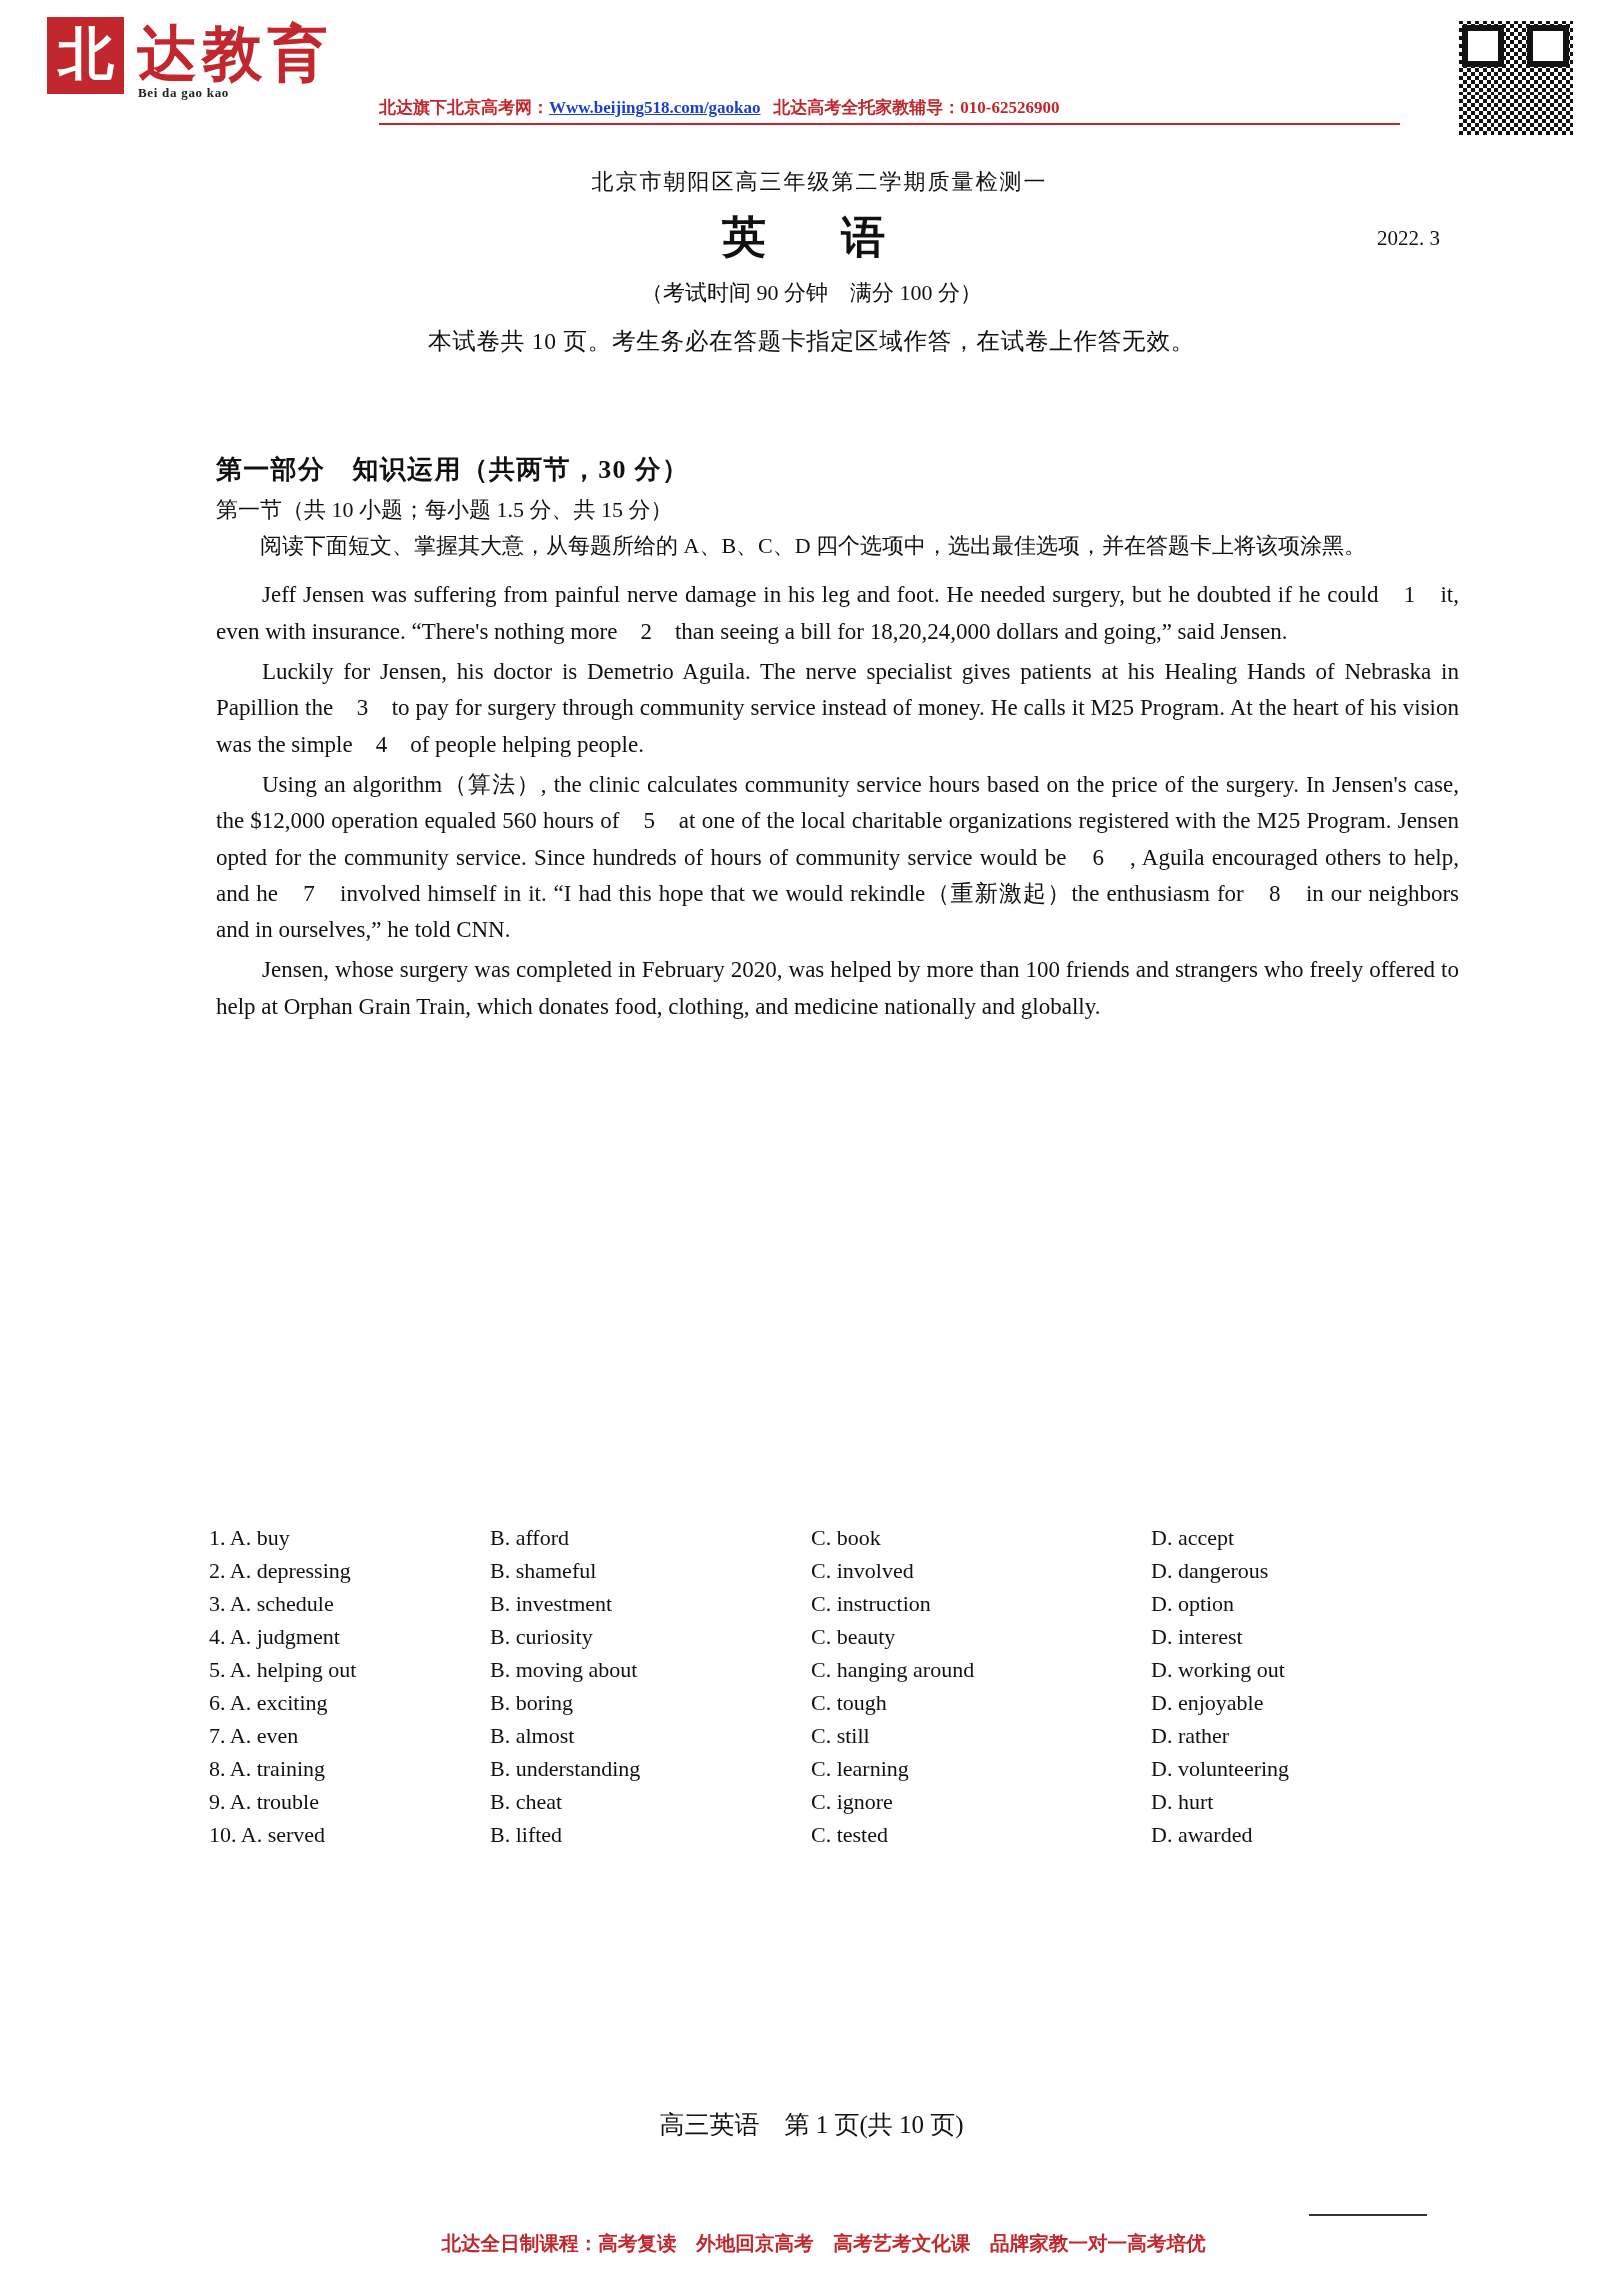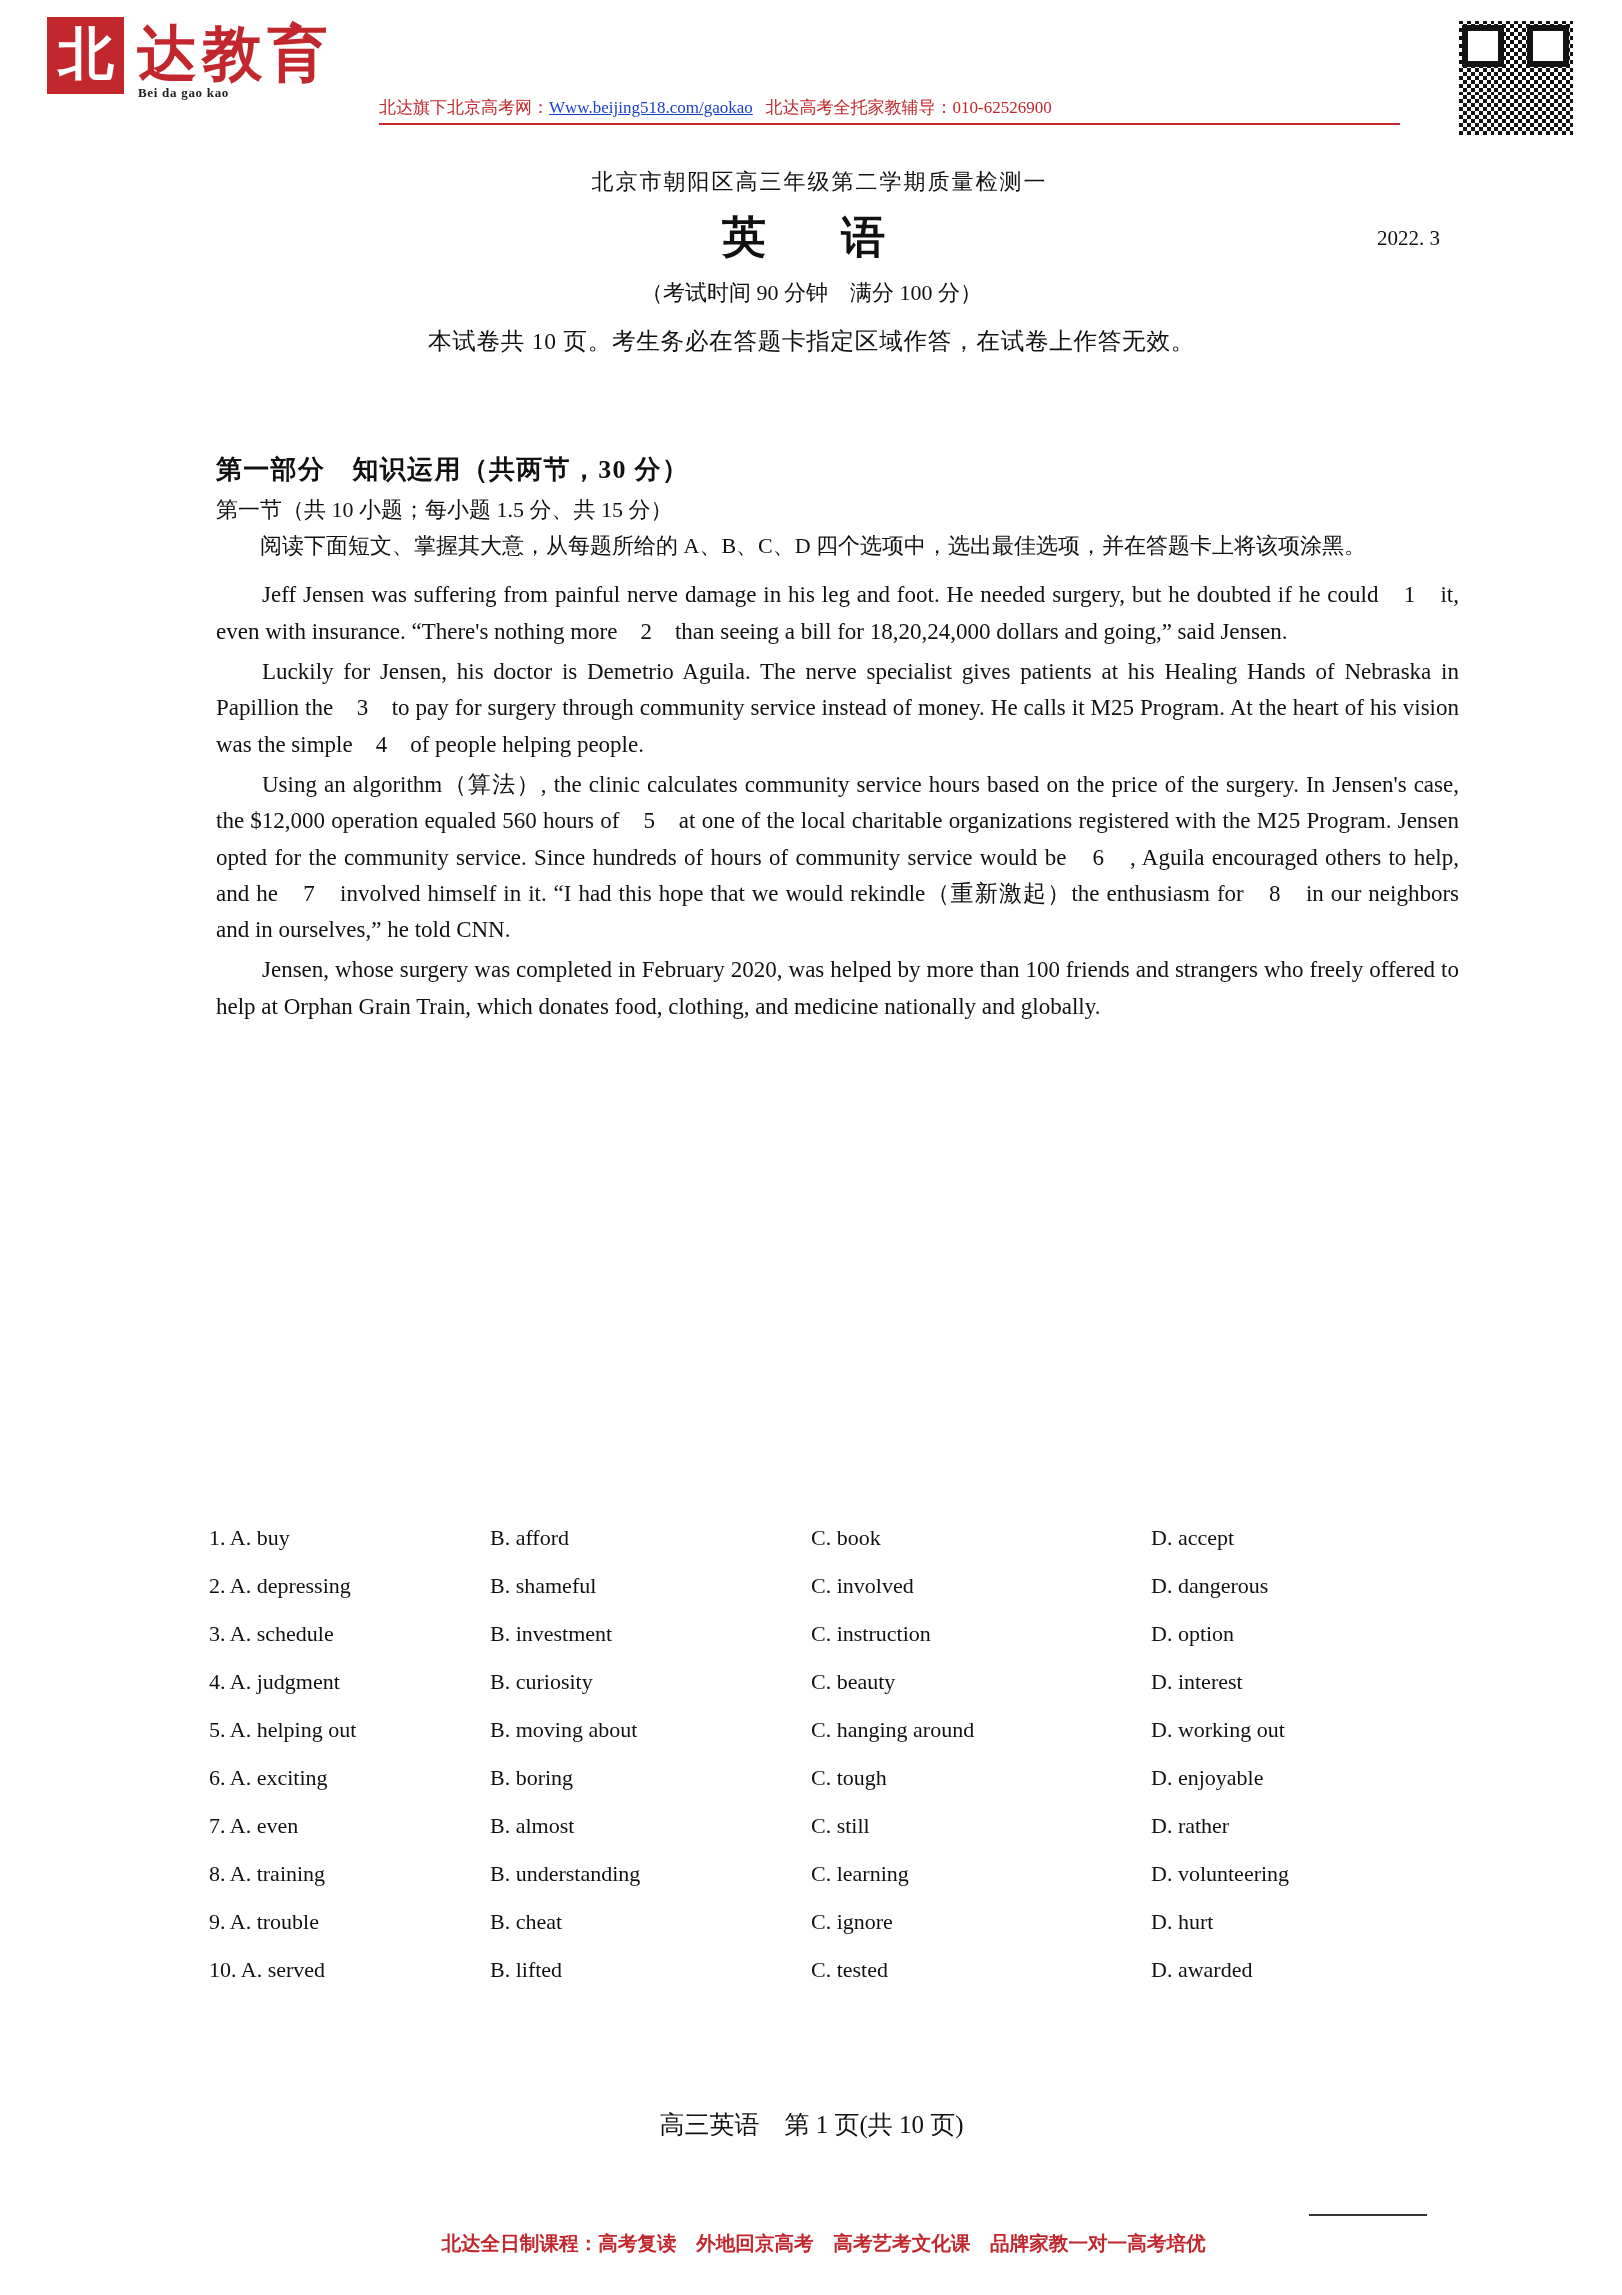--- a/index.html
+++ b/index.html
@@ -54,21 +54,21 @@
     font-size: 13px;
     color: #222;
     font-weight: 700;
     letter-spacing: 0.7px;
   }
   .header-line {
     position: absolute;
     left: 340px; top: 84px;
     font-size: 17px;
     color: #c1272d;
-    font-weight: 400;
+    font-weight: 700;
     white-space: nowrap;
   }
   .header-line .lnk {
     color: #1a3fcf;
     text-decoration: underline;
   }
   .header-line .phone { color: #c1272d; }
   .header-rule {
     position: absolute;
     left: 340px; top: 111px;
@@ -159,21 +159,21 @@
   }
 
   
   .options {
     position: absolute;
     top: 1525px;
     left: 209px;
     width: 1269px;
     display: grid;
     grid-template-columns: 281px 321px 340px 314px;
-    row-gap: 22px;
+    row-gap: 7px;
     font-size: 22px;
   }
   .opt-num { white-space: nowrap; }
 
   
   .page-foot {
     position: absolute;
     bottom: 154px;
     left: 0; width: 100%;
     text-align: center;

